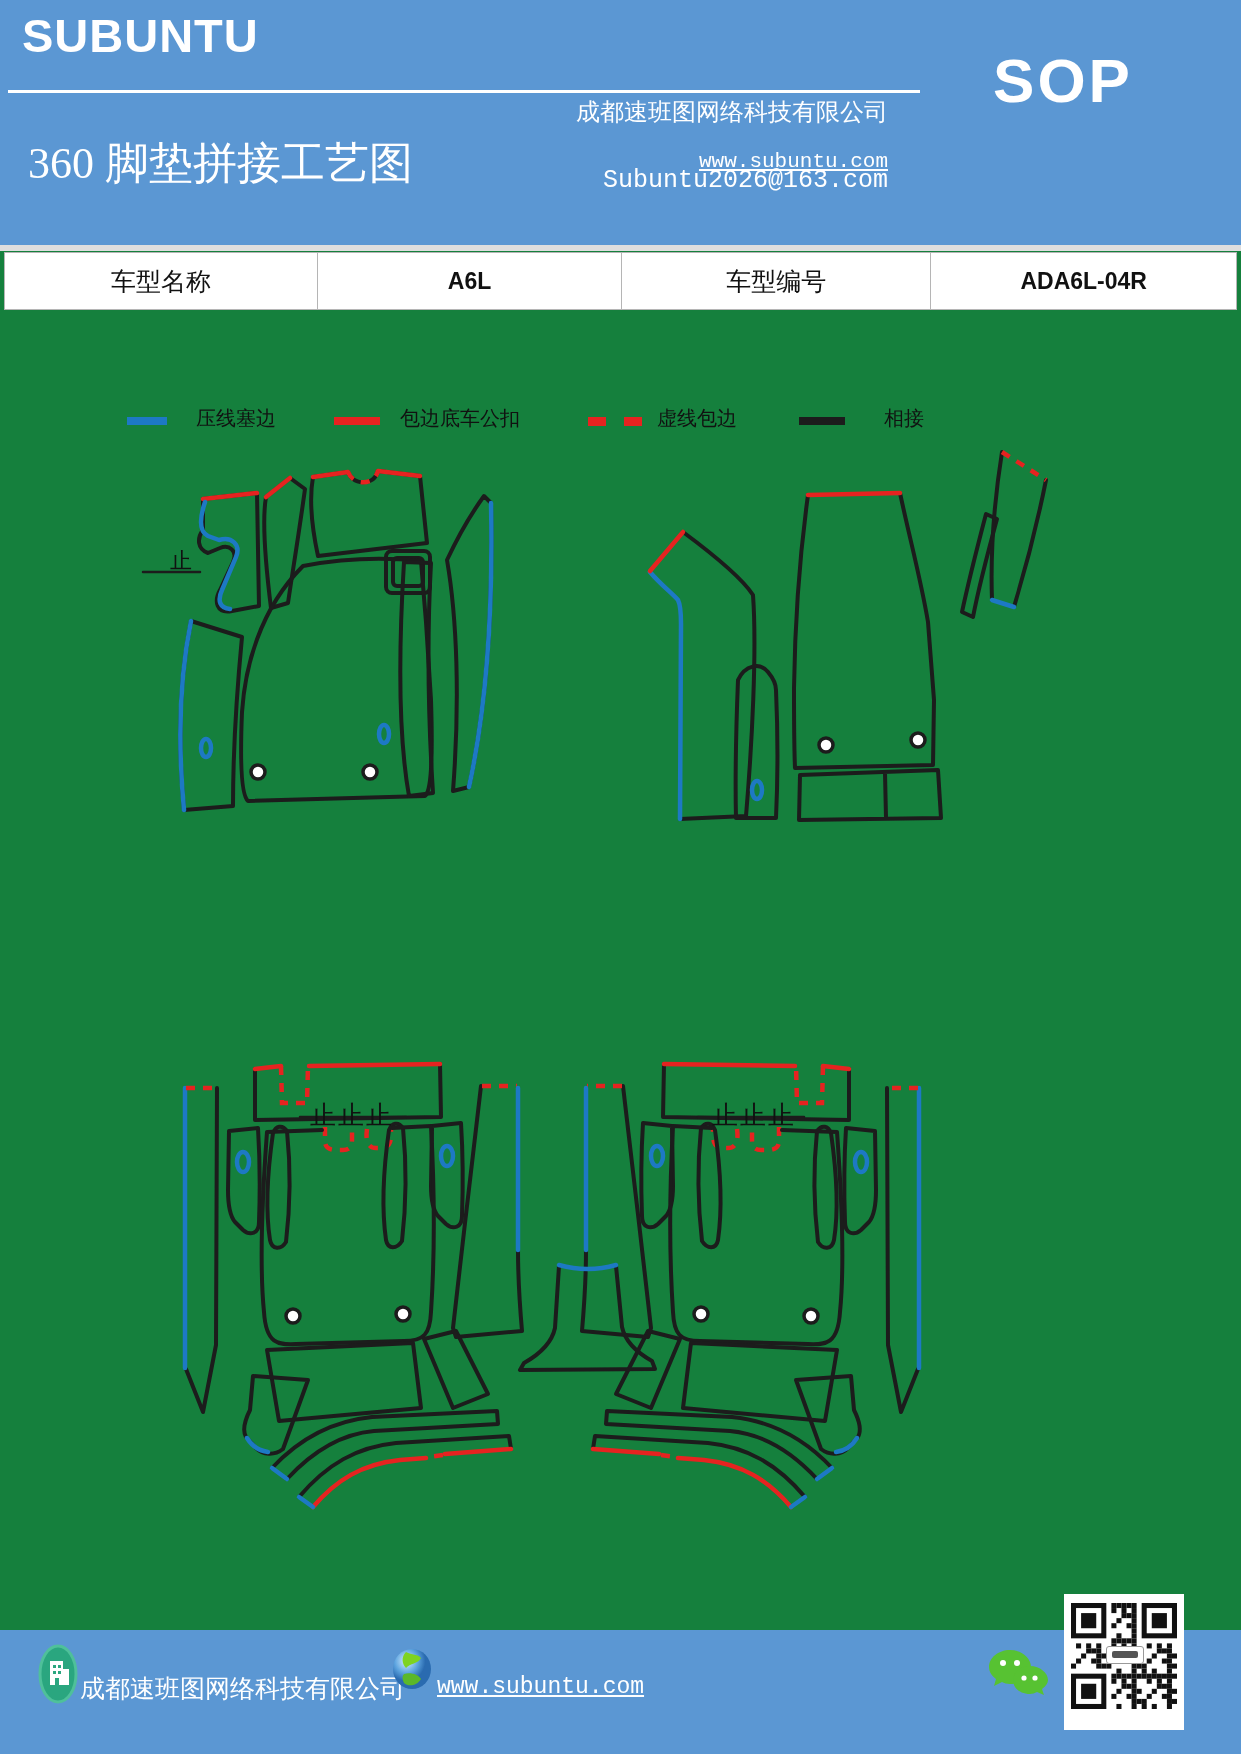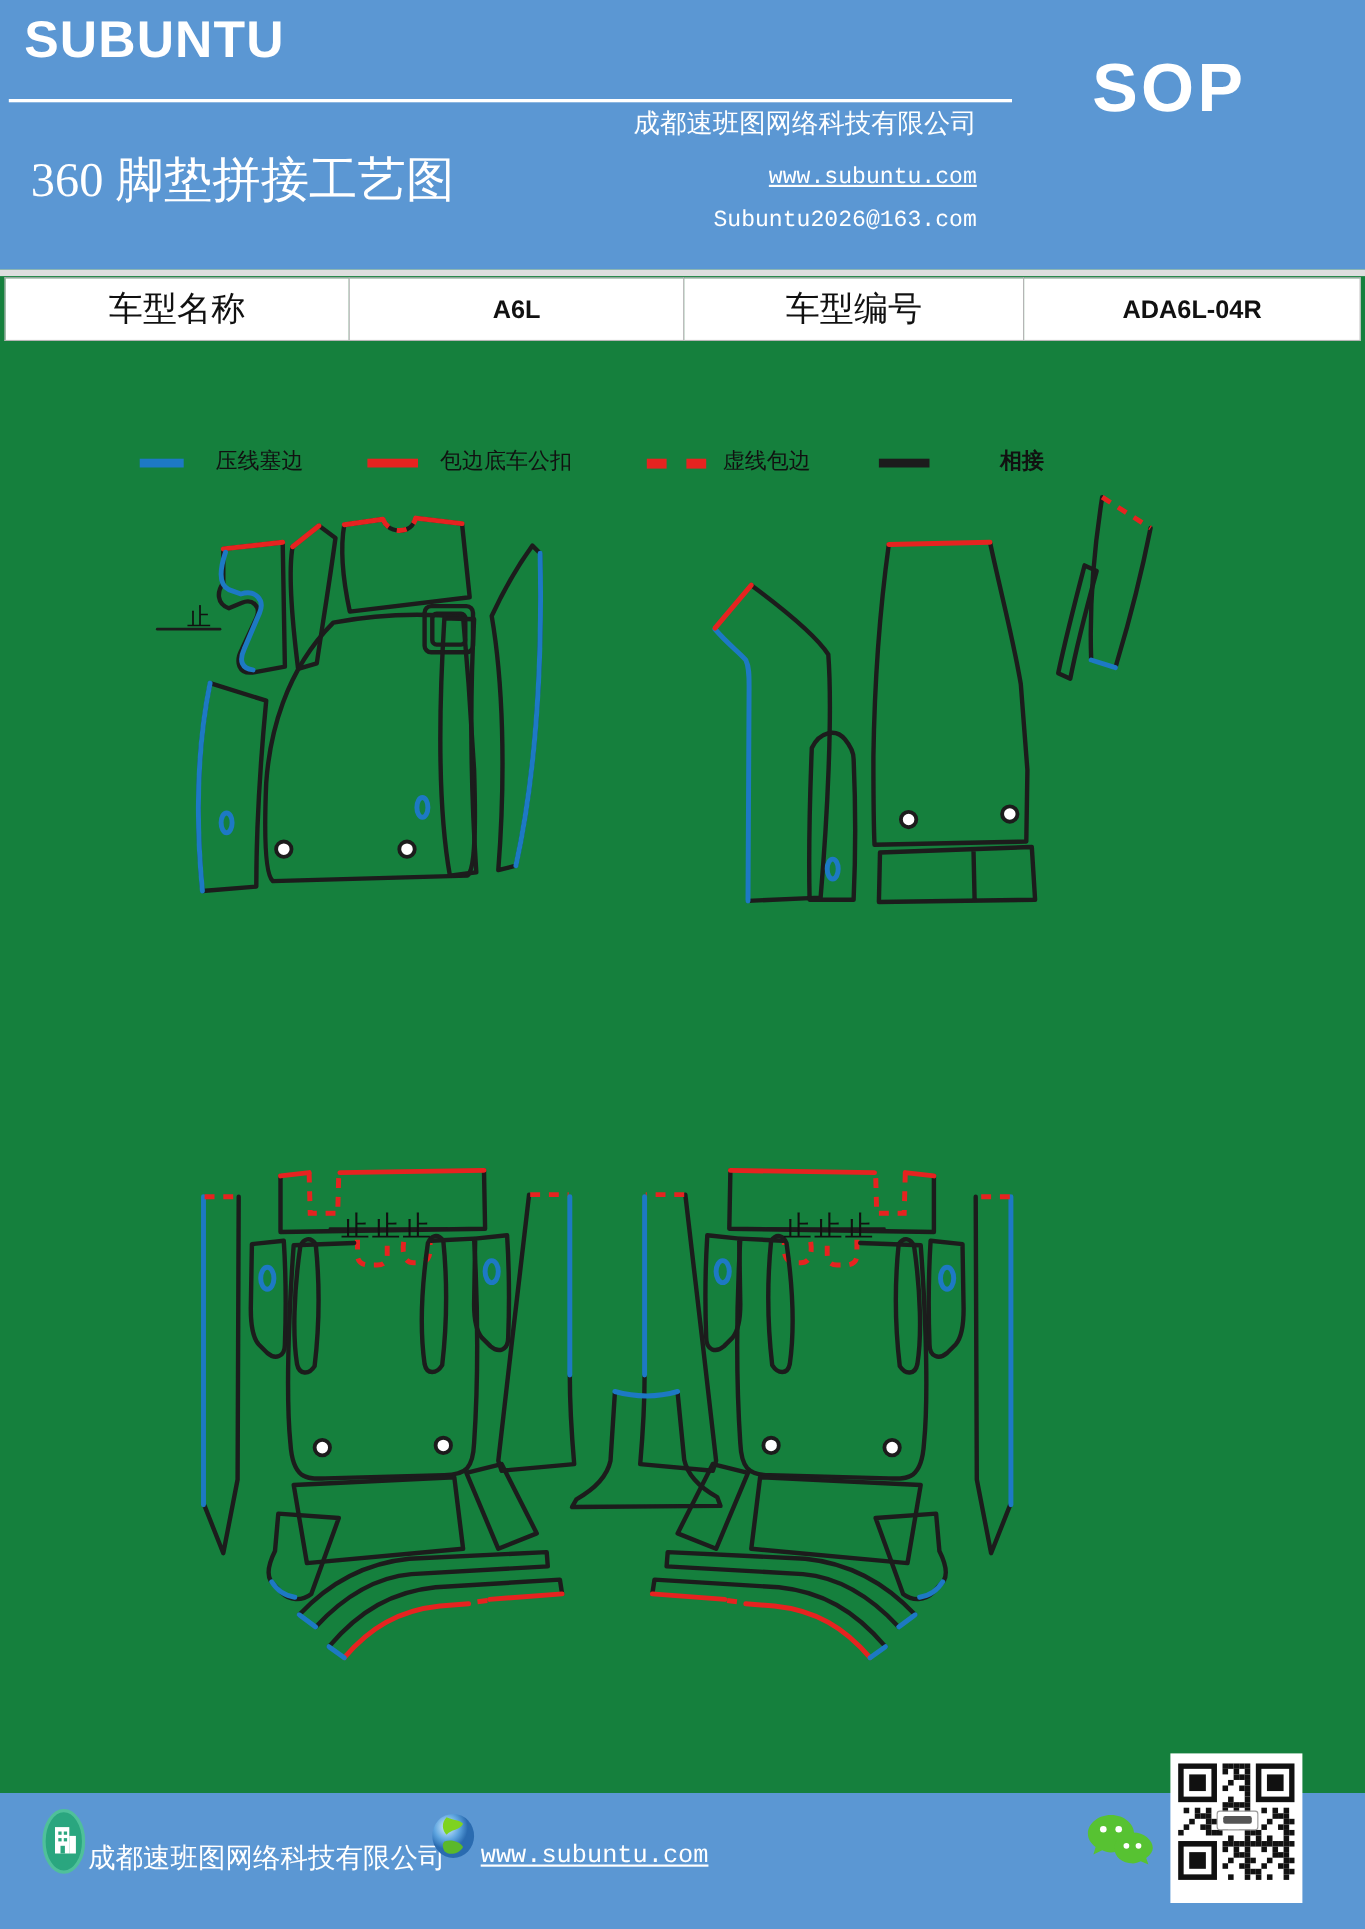--- a/index.html
+++ b/index.html
@@ -10,28 +10,28 @@
   body{background:#888;font-family:"Liberation Sans",sans-serif;}
   .page{position:relative;width:1241px;height:1754px;background:#15803d;margin:0 auto;overflow:hidden;}
 
   
   .header{position:absolute;left:0;top:0;width:1241px;height:245px;background:var(--header_blue);}
   .brand{position:absolute;left:22px;top:8px;color:#fff;font-weight:800;font-size:47px;letter-spacing:1px;font-family:"Liberation Sans",sans-serif;}
   .header-rule{position:absolute;left:8px;top:90px;width:912px;height:3px;background:#fff;}
   .doc-title{position:absolute;left:28px;top:134px;color:#fff;font-size:44px;font-family:"Liberation Serif",serif;}
   .hdr-company{position:absolute;right:353px;top:96px;color:#fff;font-size:24px;font-family:"Liberation Serif",serif;}
   .hdr-site{position:absolute;right:353px;top:150px;color:#fff;font-size:21px;font-family:"Liberation Mono",monospace;text-decoration:underline;}
-  .hdr-mail{position:absolute;right:353px;top:189px;color:#fff;font-size:21px;font-family:"Liberation Mono",monospace;}
+  .hdr-mail{position:absolute;right:353px;top:166px;color:#fff;font-size:25px;font-family:"Liberation Mono",monospace;}
   .sop{position:absolute;left:932px;top:50px;width:262px;text-align:center;color:#fff;font-size:62px;line-height:1;font-weight:700;letter-spacing:3px;}
   .header-shadow{position:absolute;left:0;top:245px;width:1241px;height:6px;background:#dedede;}
 
   
   .info-table{position:absolute;left:4px;top:252px;width:1233px;border-collapse:collapse;table-layout:fixed;}
   .info-table td{border:1px solid var(--table_border);height:57px;text-align:center;vertical-align:middle;background:#fff;}
-  td.lbl{font-family:"Liberation Serif",serif;font-size:31px;color:#111;}
+  td.lbl{font-family:"Liberation Serif",serif;font-size:25px;color:#111;}
   td.val{font-family:"Liberation Sans",sans-serif;font-size:23px;font-weight:600;color:#111;}
 
   
   .legend{position:absolute;left:0;top:403px;width:1241px;height:46px;}
   .legend .sw{position:absolute;top:14px;height:8px;}
   .legend .sw.dashed{height:0;border-top-style:dashed;border-top-width:9px;background:none !important;}
   .legend .lg-label{position:absolute;top:2px;font-size:20px;color:#111;font-family:"Liberation Serif",serif;}
 
   
   svg.diagram{position:absolute;left:0;top:0;width:1241px;height:1754px;}
@@ -87,21 +87,21 @@
     </table>
 
   <div class="legend">
     <div class="sw" style="left: 127px; width: 40px; background-color: rgb(29, 121, 196);"></div>
     <div class="lg-label" style="left:196px;">压线塞边</div>
     <div class="sw" style="left: 334px; width: 46px; background-color: rgb(230, 35, 32);"></div>
     <div class="lg-label" style="left:400px;">包边底车公扣</div>
     <div class="sw dashed" style="left: 588px; width: 54px; border-top-color: rgb(230, 35, 32);"></div>
     <div class="lg-label" style="left:657px;">虚线包边</div>
     <div class="sw" style="left: 799px; width: 46px; background-color: rgb(28, 28, 28);"></div>
-    <div class="lg-label" style="left:909px;font-weight:bold;">相接</div>
+    <div class="lg-label" style="left:884px;">相接</div>
   </div>
 
   <svg class="diagram" viewBox="0 0 1241 1754">
 
     <g>
       <path class="ln-k" d="M203,499 L257,493 L259,606 L232,611 C216,614 214,601 220,590 L233,562 C238,551 229,544 220,548 L208,553 C197,549 197,538 203,530 Z"></path>
       <path class="ln-r" d="M203,499 L257,493"></path>
       <path class="ln-b" d="M205,502 C199,520 200,532 208,536 L219,540 C232,536 241,545 236,557 L222,590 C217,601 220,608 230,609"></path>
       <path class="ln-k" d="M266,497 L290,478 L305,489 C298,540 292,575 288,603 L271,608 C264,552 263,514 266,497 Z"></path>
       <path class="ln-r" d="M266,497 L290,478"></path>

